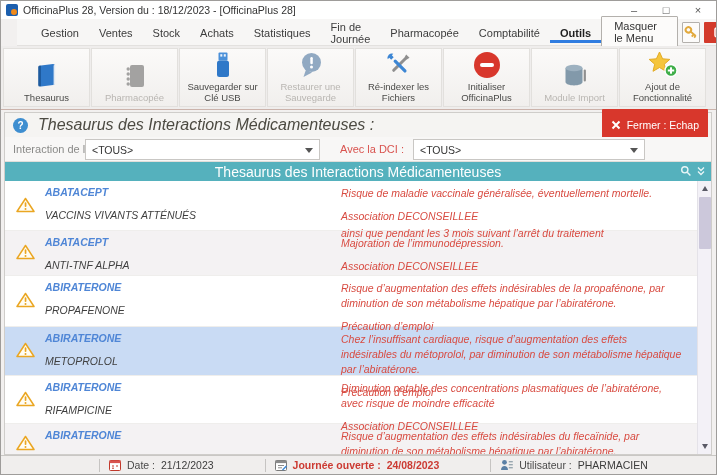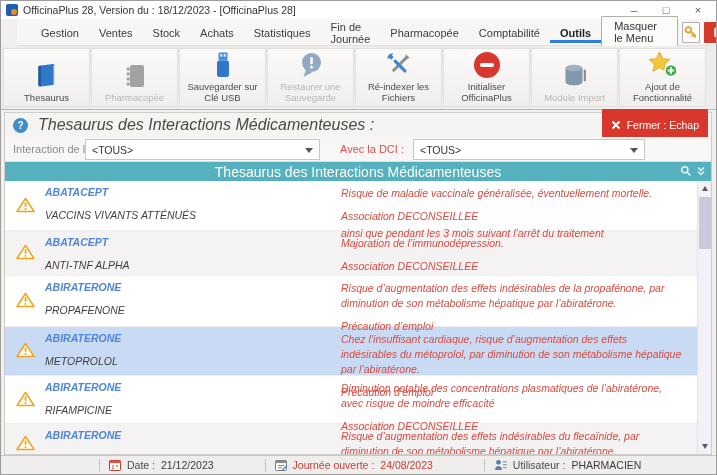--- a/index.html
+++ b/index.html
@@ -103,21 +103,21 @@
     border-right:3.5px solid transparent; border-top:5px solid #5a5a66; }
   .vs-thumb { position:absolute; left:1px; top:16px; width:12px; height:52px;
     background:#ccc8db; border-radius:1px; }
   
   .statusbar { position:absolute; left:0; right:0; bottom:0; height:19px;
     background:#f0eeed; border-top:1px solid #c9c7c4; display:flex;
     align-items:center; padding-left:98px; font-size:10.5px; color:#4a4a4a;gap:42px; }
   .sb-group { display:flex; align-items:center; gap:6px; padding:0 9px; height:13px;
     border-left:1px solid #c6c4c2; }
   .sb-group:last-child { border-right:none; }
-  .sb-red { color:#cc3b33; }
+  .sb-red { color:#cc3b33;font-weight:bold; }
   .sb-val { color:#3c3c3c; }
 </style>
 </head>
 <body>
 
 <div class="titlebar">
   <span class="app-logo"></span>
   <span class="title-text">OfficinaPlus 28, Version du : 18/12/2023 - [OfficinaPlus 28]</span>
   <span class="win-controls">
     <span class="win-btn">–</span>

